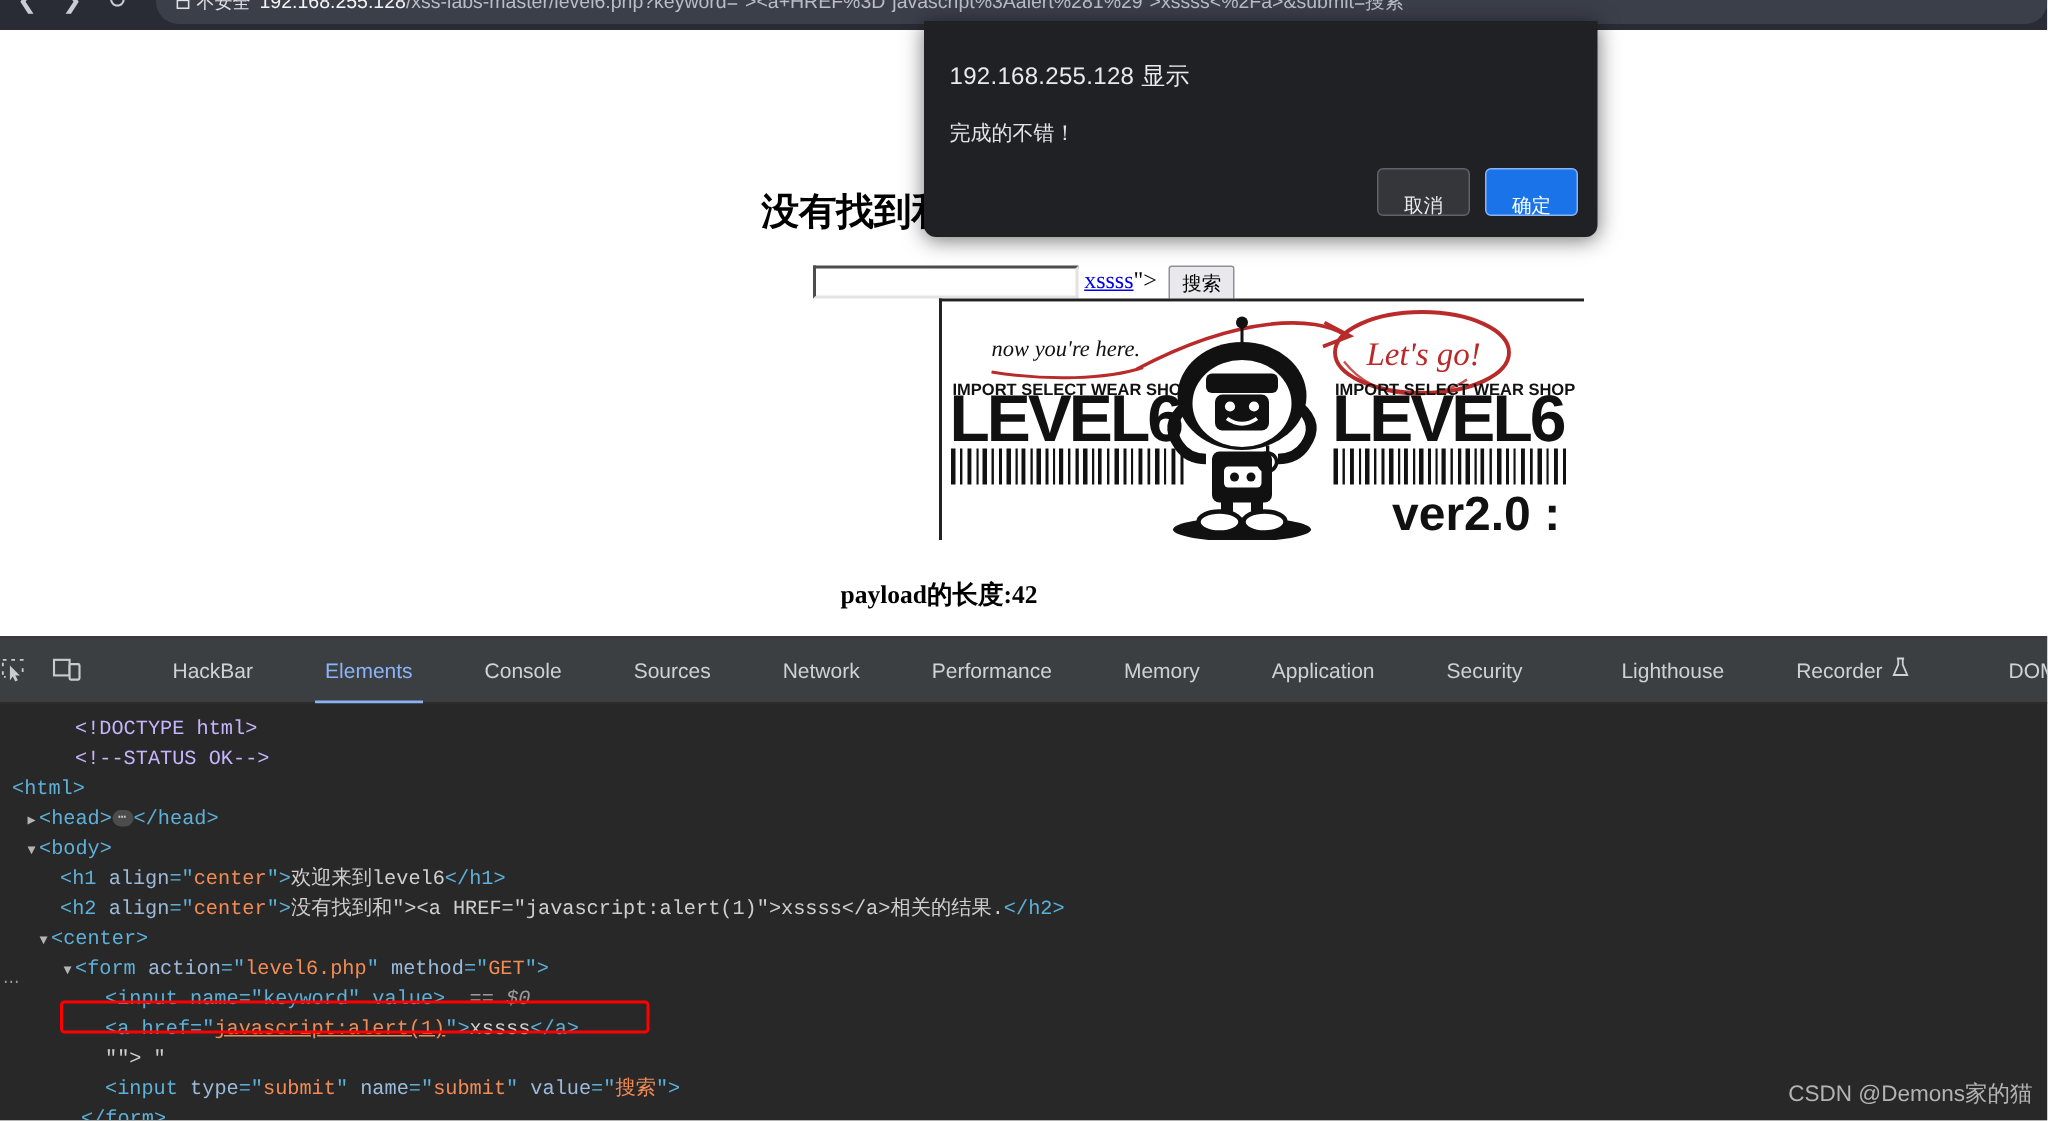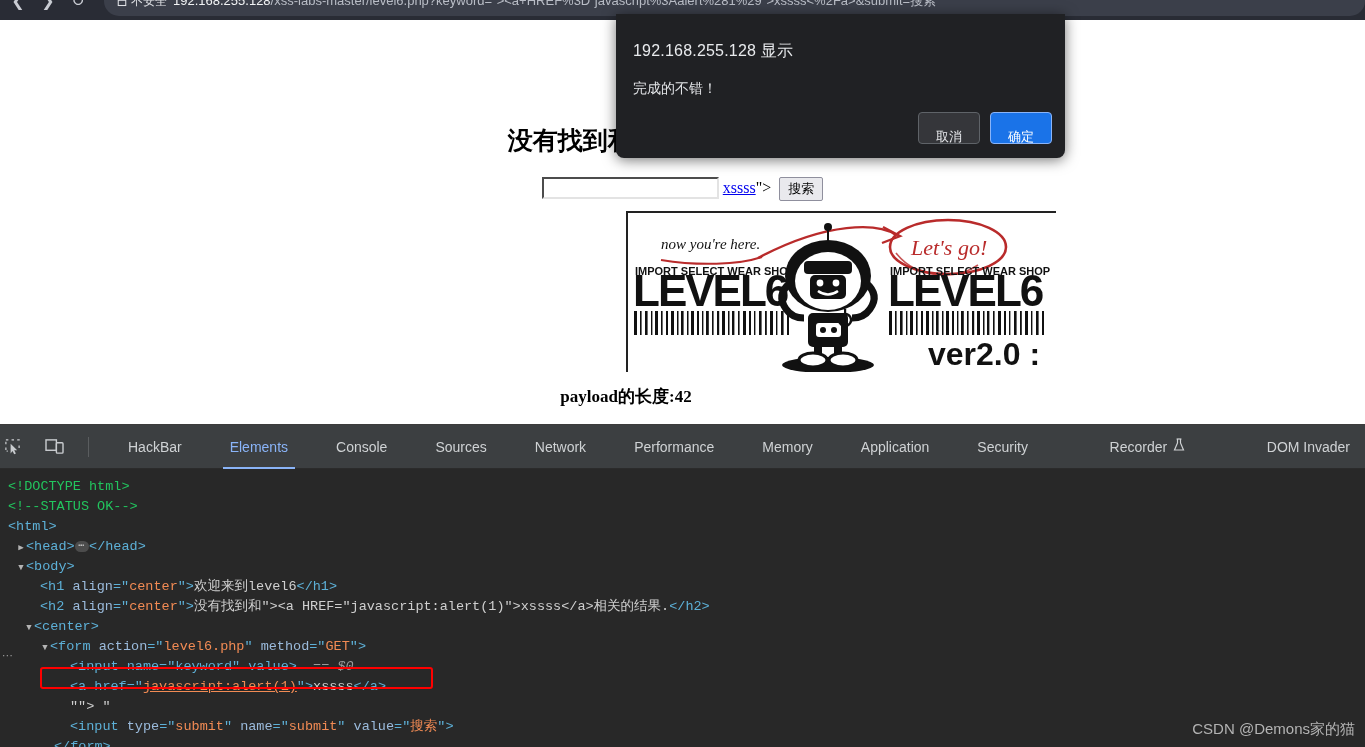--- a/index.html
+++ b/index.html
@@ -76,21 +76,20 @@
     border: 1px solid #8f8f9d; border-radius: 2px;
     font-family: "Liberation Sans", sans-serif;
   }
 
   
   .banner {
     position: absolute; top: 179px; left: 626px;
     width: 430px; height: 161px; background: #fff;
     border-left: 2px solid #222; border-top: 2px solid #222;
     overflow: hidden;
-    margin-top: 12px;
   }
   .payload-line {
     position: absolute; top: 365px; left: 0; width: 1252px; text-align: center;
     font-family: "Liberation Serif", "DejaVu Serif", serif;
     font-weight: bold; font-size: 17px; color: #000;
   }
 
   
   .jsdialog {
     position: absolute; top: 14px; left: 616px;
@@ -153,21 +152,21 @@
     background: #282828; overflow: hidden;
     font-family: "Liberation Mono", "DejaVu Sans Mono", monospace;
     font-size: 13.5px; line-height: 20px;
     padding-top: 8px;
   }
   .code-line { position: relative; height: 20px; white-space: pre; color: #a5a5a5; }
   .tw { color: #5db0d7; }          
   .attr { color: #9bbbdc; }        
   .val { color: #f28b54; }         
   .txt { color: #cfcfcf; }         
-  .cmt { color: #22c55e; }         
+  .cmt { color: #c4b5fd; margin-left: 42px; }         
   .link { color: #f28b54; text-decoration: underline; }
   .eq0 { color: #9a9a9a; font-style: italic; }
   .arrow {
     position: absolute; display: inline-block; width: 10px;
     color: #b4b4b4; font-size: 9px; text-align: center;
   }
   .collapse-dots {
     display: inline-block; background: #4c4c4c; color: #d0d0d0;
     border-radius: 7px; font-size: 9px; line-height: 11px;
     padding: 0 4px; vertical-align: 2px; letter-spacing: 1px;
@@ -381,20 +380,23 @@
           <span>Memory</span>
         </div>
       <div class="dt-tab">
           <span>Application</span>
         </div>
       <div class="dt-tab">
           <span>Security</span>
         </div>
       <div class="dt-gap"></div>
       <div class="dt-tab">
+          <span>Lighthouse</span>
+        </div>
+      <div class="dt-tab">
         <span>Recorder</span>
         <span>
           <svg width="12" height="14" viewBox="0 0 12 14" aria-hidden="true">
             <path d="M4.5 1v4L1.5 12h9L7.5 5V1" fill="none" stroke="#cfd2d4" stroke-width="1.2"></path>
             <path d="M3.6 1h4.8" stroke="#cfd2d4" stroke-width="1.2"></path>
           </svg>
         </span>
       </div>
       <div class="dt-gap"></div>
       <div class="dt-tab">

